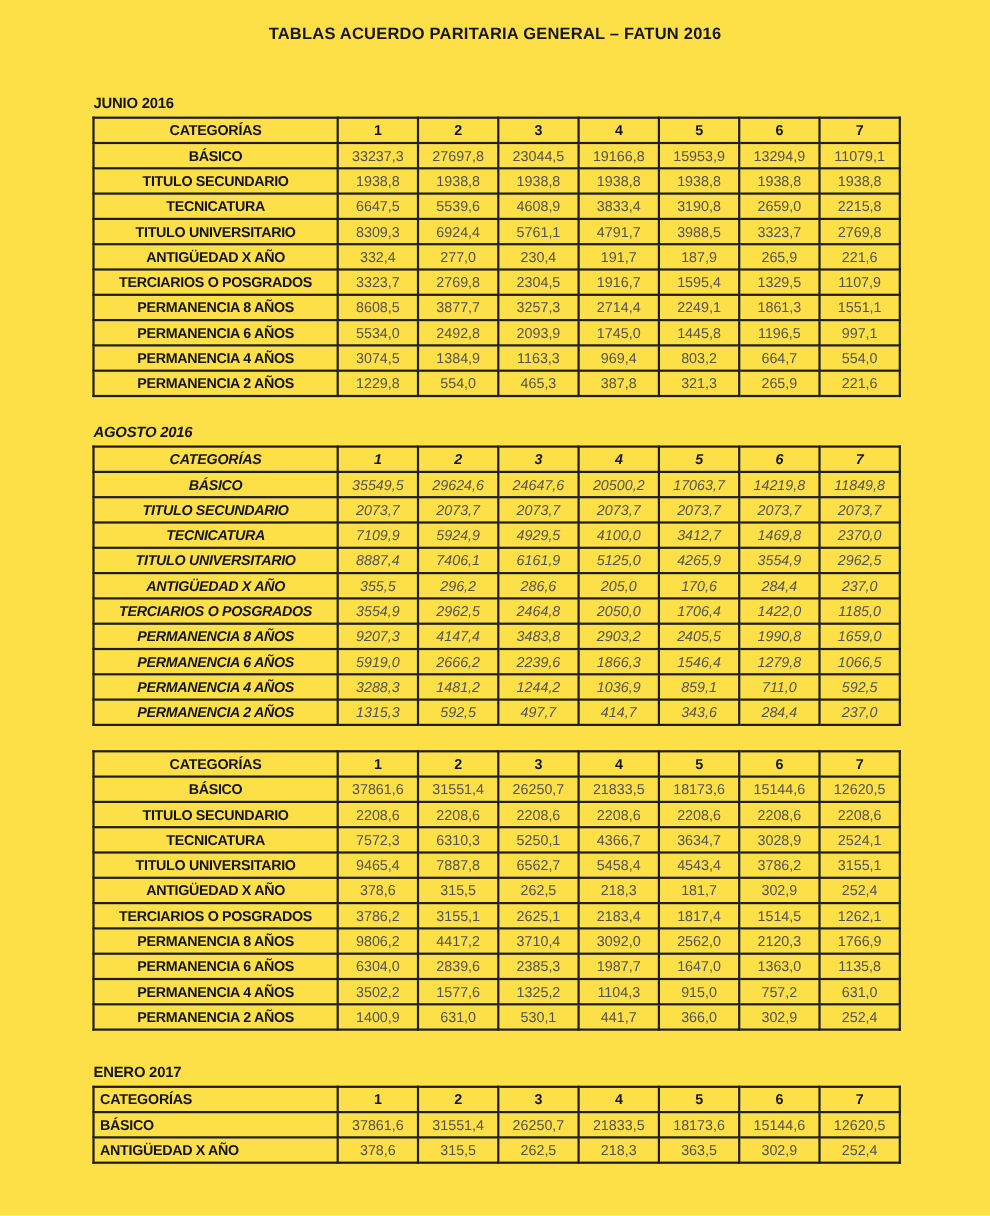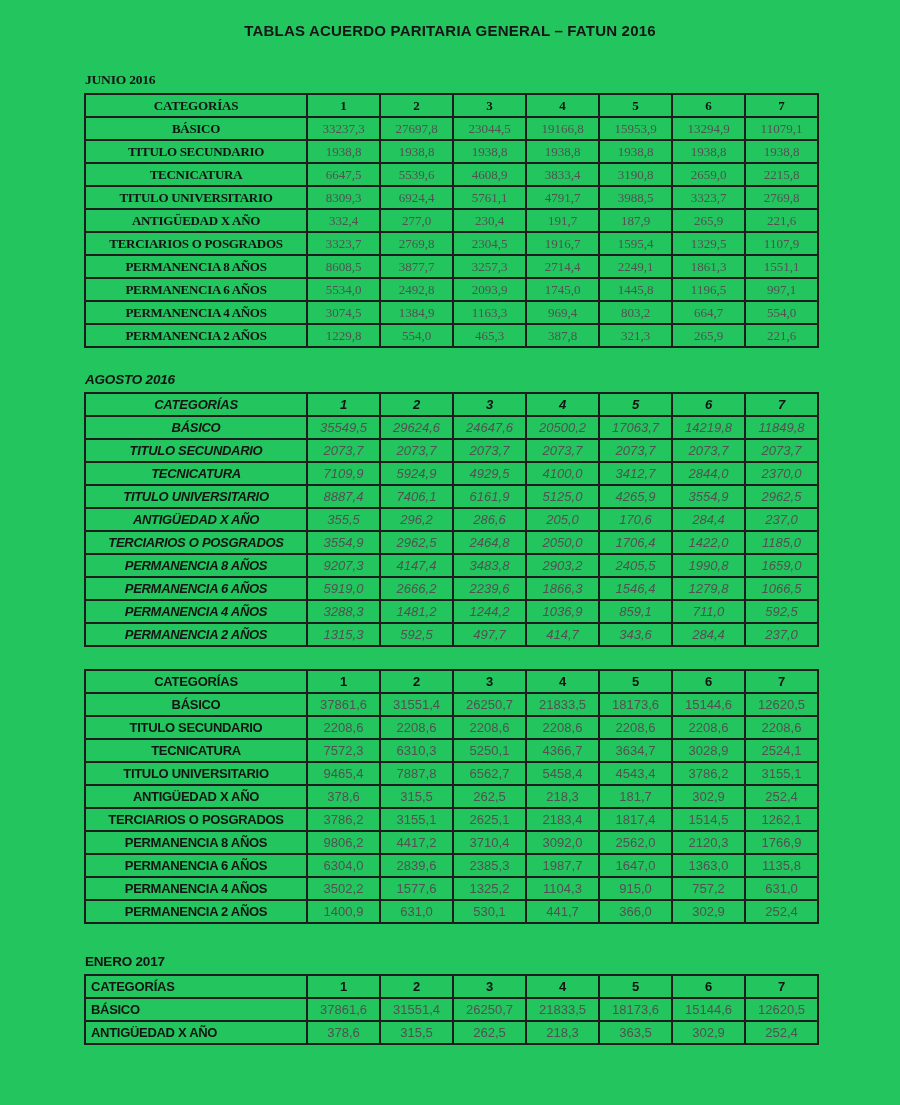--- a/index.html
+++ b/index.html
@@ -4,21 +4,21 @@
 <style>
   html, body {
     margin: 0;
     padding: 0;
     background: #ffffff;
   }
   .page {
     position: relative;
     width: 900px;
     height: 1105px;
-    background: #22c55e;
+    background: #fde047;
     font-family: "Liberation Sans", sans-serif;
     color: #111;
     overflow: hidden;
   }
   .doc-title {
     margin: 0;
     padding-top: 22px;
     text-align: center;
     font-size: 15px;
     font-weight: bold;
@@ -26,21 +26,21 @@
     color: #161616;
   }
   .section { margin-left: 84px; }
   .section-label {
     font-size: 13.5px;
     font-weight: bold;
     letter-spacing: -0.2px;
     color: #141414;
     margin: 0 0 5px 1px;
   }
-  .sec-junio     { margin-top: 33px; font-family: Liberation Serif, serif; }
+  .sec-junio     { margin-top: 47px; }
   .sec-agosto    { margin-top: 24px; font-style: italic; }
   .sec-setiembre { margin-top: 22px; }
   .sec-enero     { margin-top: 30px; }
 
   table.salary {
     border-collapse: collapse;
     table-layout: fixed;
     width: 734px;
   }
   table.salary col.c-label { width: 222px; }
@@ -257,21 +257,21 @@
             <td class="value">2073,7</td>
             <td class="value">2073,7</td>
           </tr>
           <tr>
             <td class="row-label">TECNICATURA</td>
             <td class="value">7109,9</td>
             <td class="value">5924,9</td>
             <td class="value">4929,5</td>
             <td class="value">4100,0</td>
             <td class="value">3412,7</td>
-            <td class="value">2844,0</td>
+            <td class="value">1469,8</td>
             <td class="value">2370,0</td>
           </tr>
           <tr>
             <td class="row-label">TITULO UNIVERSITARIO</td>
             <td class="value">8887,4</td>
             <td class="value">7406,1</td>
             <td class="value">6161,9</td>
             <td class="value">5125,0</td>
             <td class="value">4265,9</td>
             <td class="value">3554,9</td>

